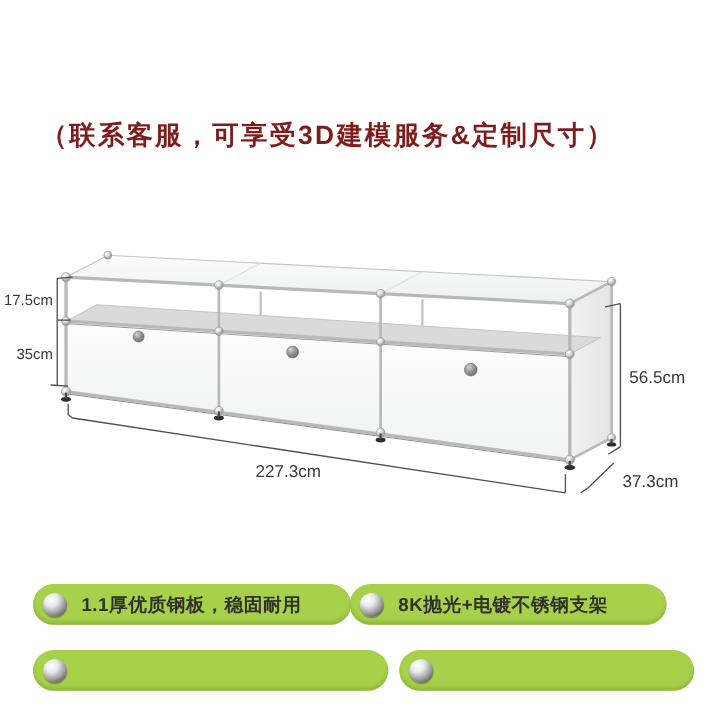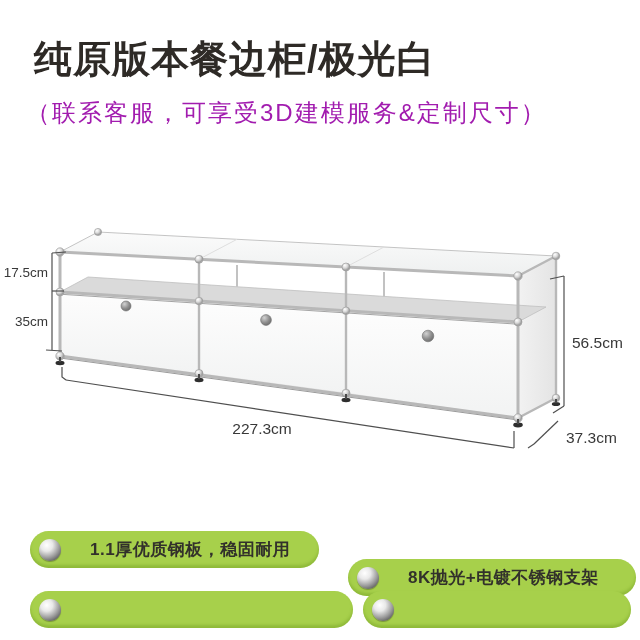--- a/index.html
+++ b/index.html
@@ -7,52 +7,51 @@
     position:relative;width:640px;height:640px;background:#ffffff;
     overflow:hidden;font-family:"Liberation Sans",sans-serif;
   }
   
   .title{
     position:absolute;left:34px;top:36px;margin:0;
     font-size:38px;line-height:1.25;font-weight:900;
     color:#2e2a26;letter-spacing:1px;white-space:nowrap;
   }
   .subtitle{
-    position:absolute;left:26px;top:96px;margin:0;
-    font-size:24px;line-height:1.4;font-weight:400;
-    color:#a21caf;letter-spacing:2px;white-space:nowrap;
+    position:absolute;left:26px;top:96px;margin:11px;
+    font-size:24px;line-height:1.4;font-weight:700;
+    color:#7f1d1d;letter-spacing:2px;white-space:nowrap;
   }
   
   .diagram{position:absolute;left:0;top:0;width:640px;height:640px;}
   .dim-text{fill:#383838;font-family:"Liberation Sans",sans-serif;}
   
   .badge{
     position:absolute;height:37px;border-radius:19px;background:#a7d04b;
-    display:flex;align-items:center;gap:29px;padding-left:9px;box-sizing:border-box;
+    display:flex;align-items:center;gap:13px;padding-left:9px;box-sizing:border-box;
     box-shadow:inset 0 -3px 3px rgba(104,150,28,.38);
   }
   .badge .label{
     font-size:17px;font-weight:600;color:#32312b;letter-spacing:.5px;white-space:nowrap;
   }
   .ball{
     width:22px;height:22px;border-radius:50%;flex:0 0 auto;
     background:radial-gradient(circle at 35% 28%, #ffffff 0%, #e9e9e9 28%, #9a9a9a 60%, #5d5d5d 82%, #8d8d8d 100%);
     box-shadow:0 1px 1px rgba(0,0,0,.28);
   }
   .b1{left:30px;top:531px;width:289px;}
-  .b2{left:348px;top:531px;width:288px;margin-top:28px;}
+  .b2{left:318px;top:531px;width:288px;}
   .b3{left:30px;top:591px;width:323px;}
   .b4{left:363px;top:591px;width:268px;}
 </style>
 </head>
 <body>
 
 <div class="page">
 
-  <h1 class="title">纯原版本餐边柜/极光白</h1>
   <p class="subtitle">（联系客服，可享受3D建模服务&amp;定制尺寸）</p>
 
   <svg class="diagram" viewBox="0 0 640 640">
     <defs>
       <linearGradient id="topGrad" x1="0" y1="0" x2="0" y2="1">
         <stop offset="0" stop-color="#fbfbfb"></stop>
           <stop offset="1" stop-color="#eef0f0"></stop>
       </linearGradient>
       <linearGradient id="endGrad" x1="0" y1="0" x2="1" y2="0">
         <stop offset="0" stop-color="#f2f2f2"></stop>

